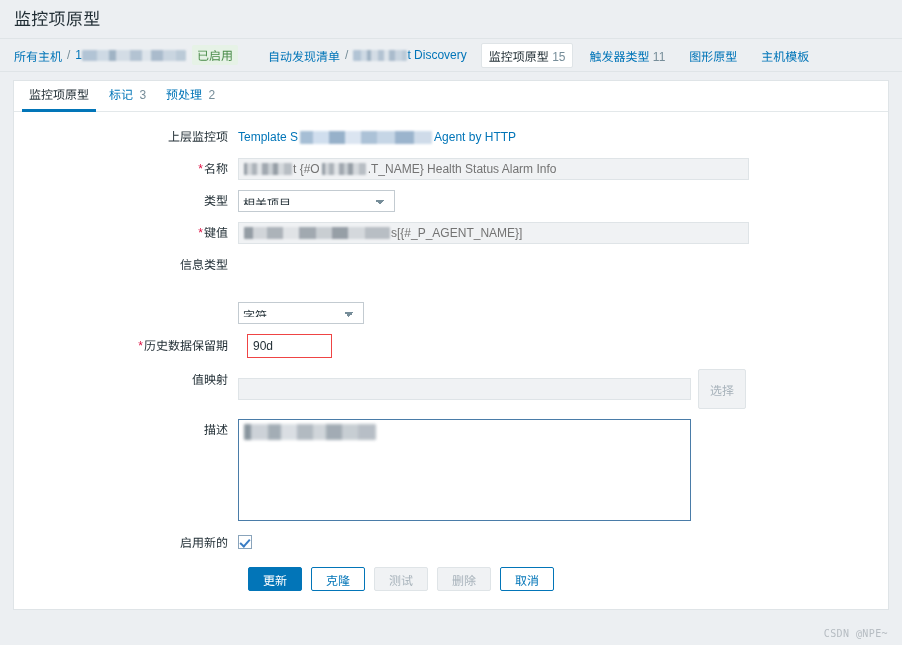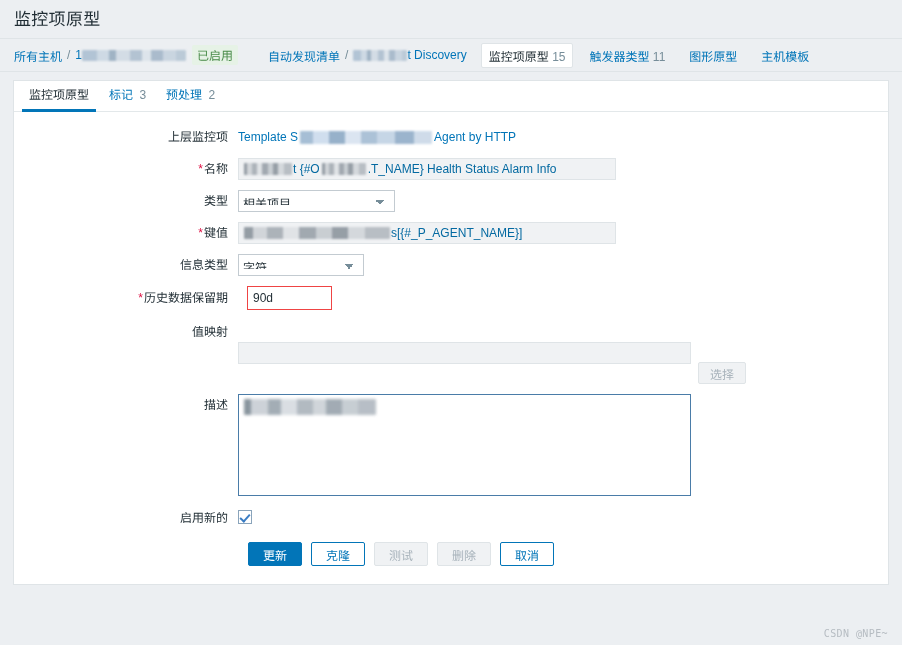--- a/index.html
+++ b/index.html
@@ -168,30 +168,30 @@
     font-size: 12px;
     line-height: 22px;
     text-decoration: none;
     cursor: pointer;
     display: flex;
     align-items: center;
   }
 
   
   .input-ro {
-    width: 378px;
+    width: 511px;
     height: 22px;
     background: #f0f2f4;
     border: 1px solid #dfe4e7;
     box-sizing: border-box;
     display: flex;
     align-items: center;
     padding: 0 5px;
     font-size: 12px;
-    color: #0369a1;
+    color: #737373;
     overflow: hidden;
     white-space: nowrap;
   }
   .input-ro.vm { width: 453px; color: #768d99; }
 
   select.sel {
     height: 22px;
     border: 1px solid #c3cbd1;
     background: #ffffff;
     font-size: 12px;
@@ -202,21 +202,21 @@
     -webkit-appearance: none;
     appearance: none;
     background-image:
       linear-gradient(45deg, transparent 50%, #768d99 50%),
       linear-gradient(135deg, #768d99 50%, transparent 50%);
     background-position: calc(100% - 14px) 9px, calc(100% - 9px) 9px;
     background-size: 5px 5px, 5px 5px;
     background-repeat: no-repeat;
   }
   select.sel.type { width: 157px; }
-  select.sel.vtype { width: 126px; }
+  select.sel.vtype { width: 126px; margin-top: 48px; }
 
   
   .seg {
     display: flex;
     height: 24px;
   }
   .seg-btn {
     border: 1px solid #c3cbd1;
     background: #ffffff;
     color: #1f2c33;
@@ -241,32 +241,31 @@
     background: #ffffff;
     font-size: 12px;
     color: #1f2c33;
     padding: 0 5px;
     box-sizing: border-box;
     margin-left: 9px;
     font-family: "Liberation Sans", "DejaVu Sans", sans-serif;
   }
 
   .btn-select {
-    height: 22px;
+    height: 40px;
     min-width: 48px;
     margin-left: 7px;
     border: 1px solid #dfe4e7;
     background: #f0f2f4;
     color: #a9b4bc;
     font-size: 12px;
     border-radius: 2px;
     cursor: default;
     font-family: "Liberation Sans", "DejaVu Sans", sans-serif;
     padding: 0 11px;
-    margin-top: 41px;
   }
 
   textarea.desc {
     width: 453px;
     height: 102px;
     border: 1px solid #4a7ca8;
     box-sizing: border-box;
     resize: none;
     font-family: "Liberation Sans", "DejaVu Sans", sans-serif;
     font-size: 12px;

